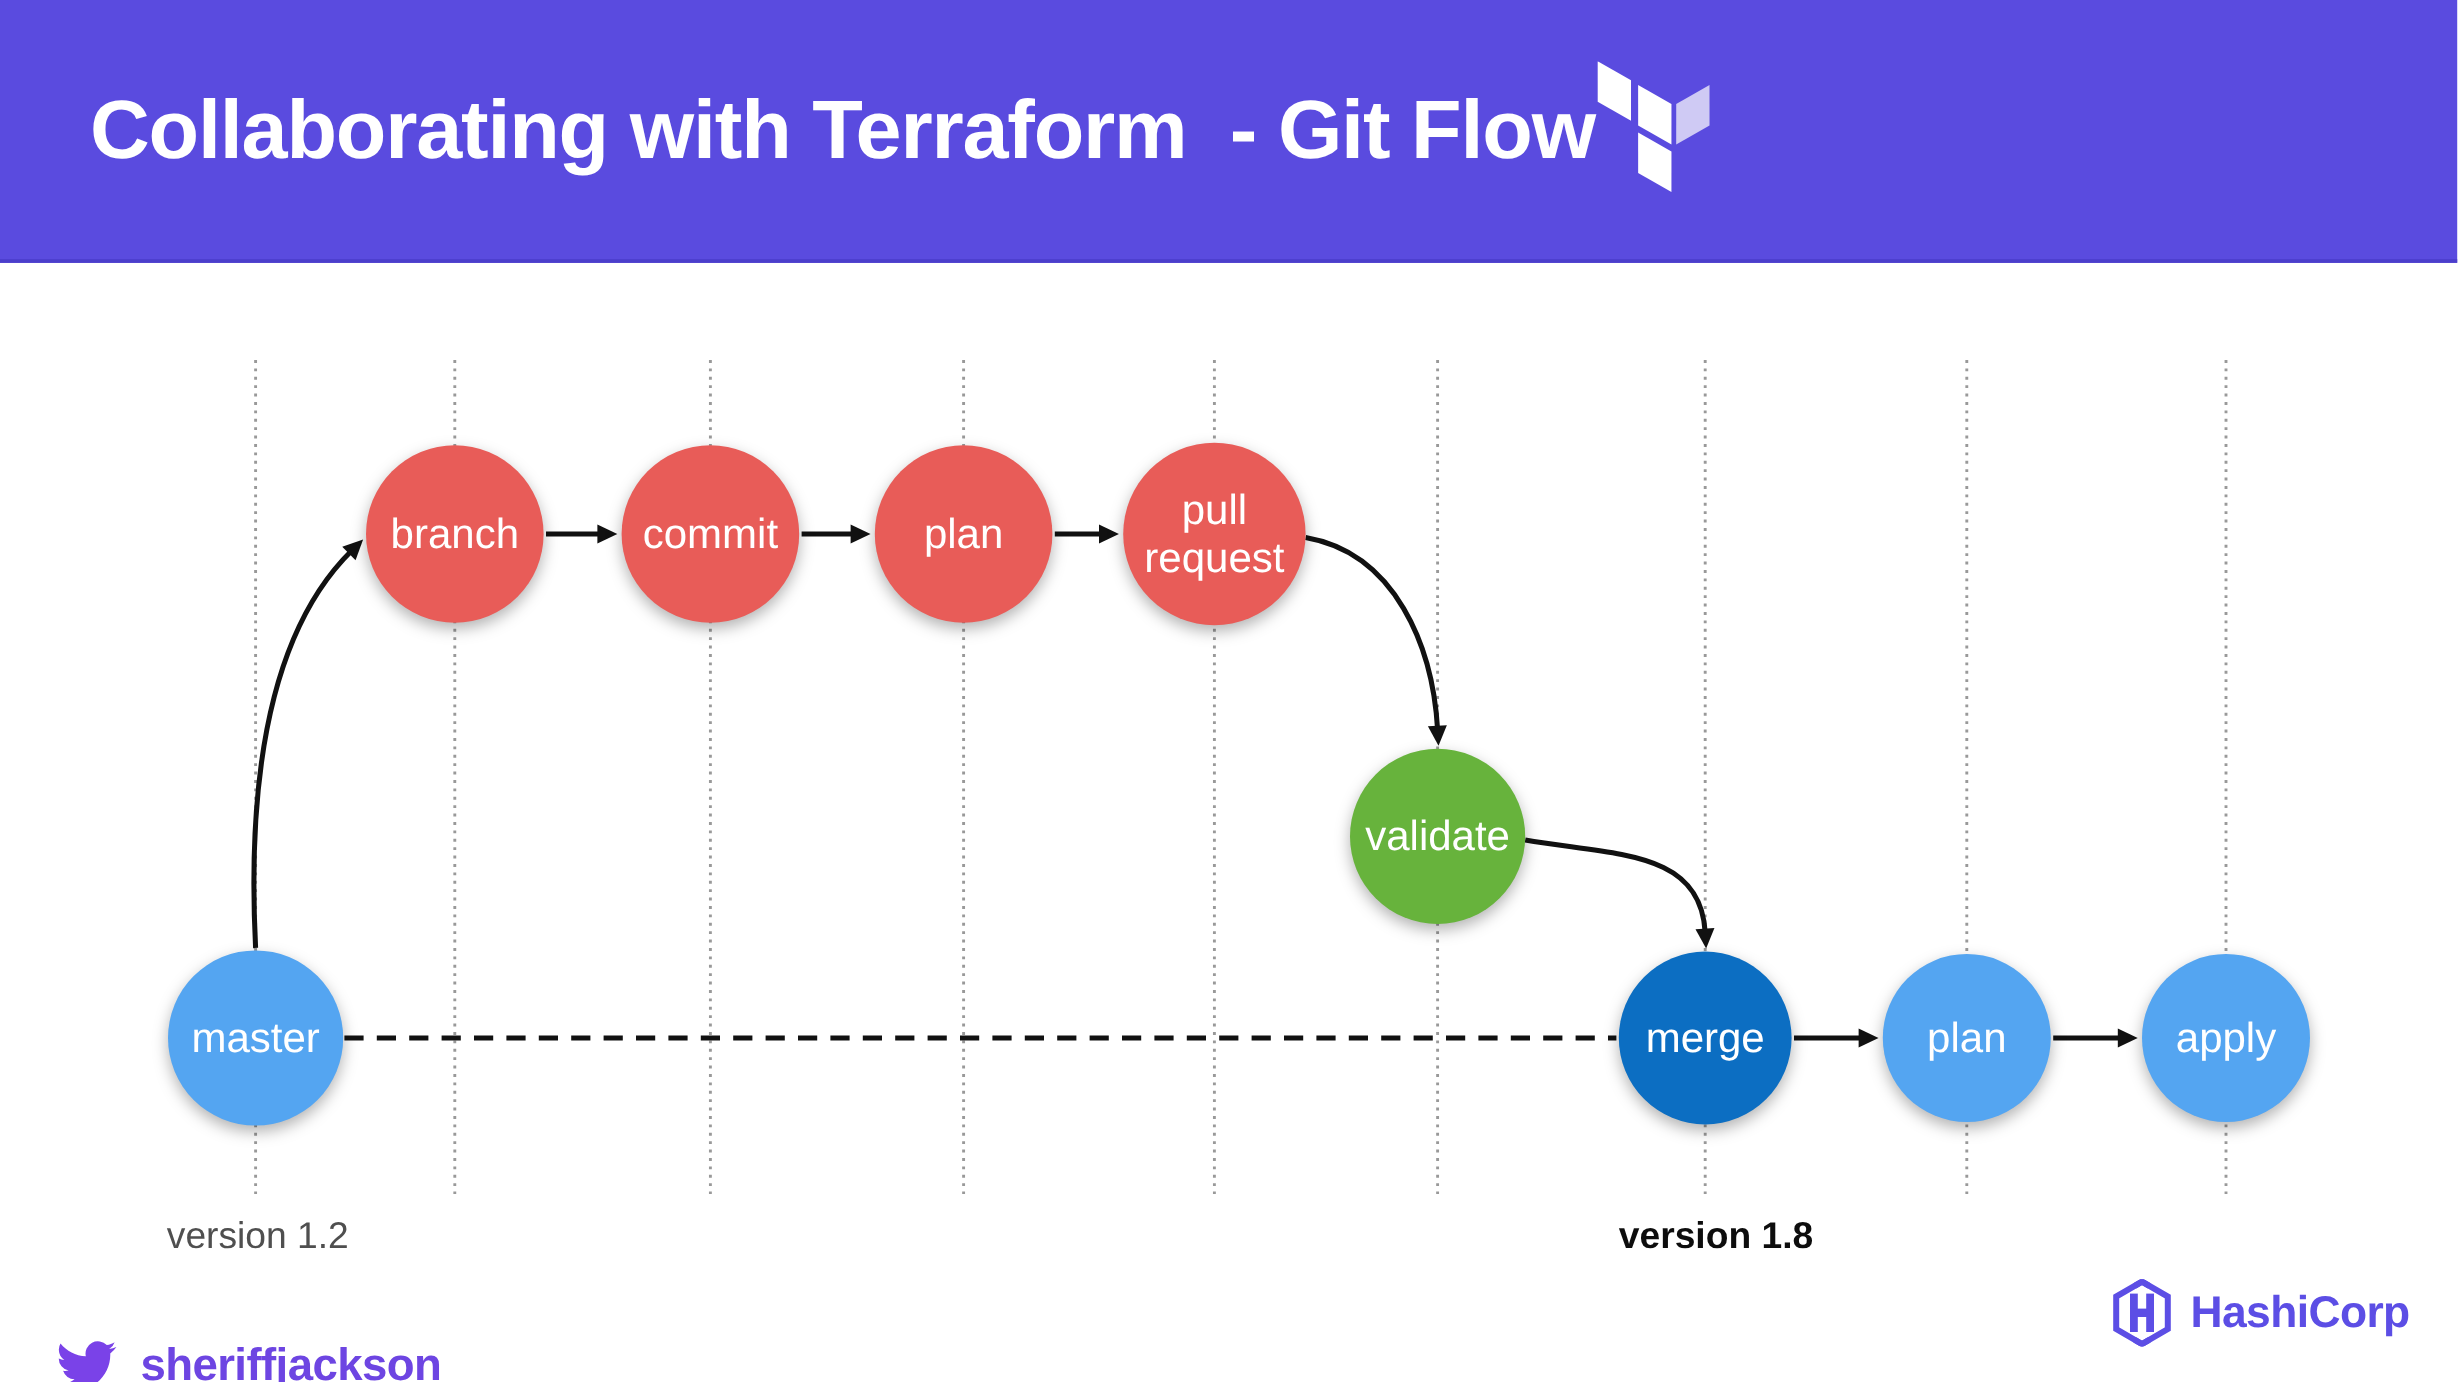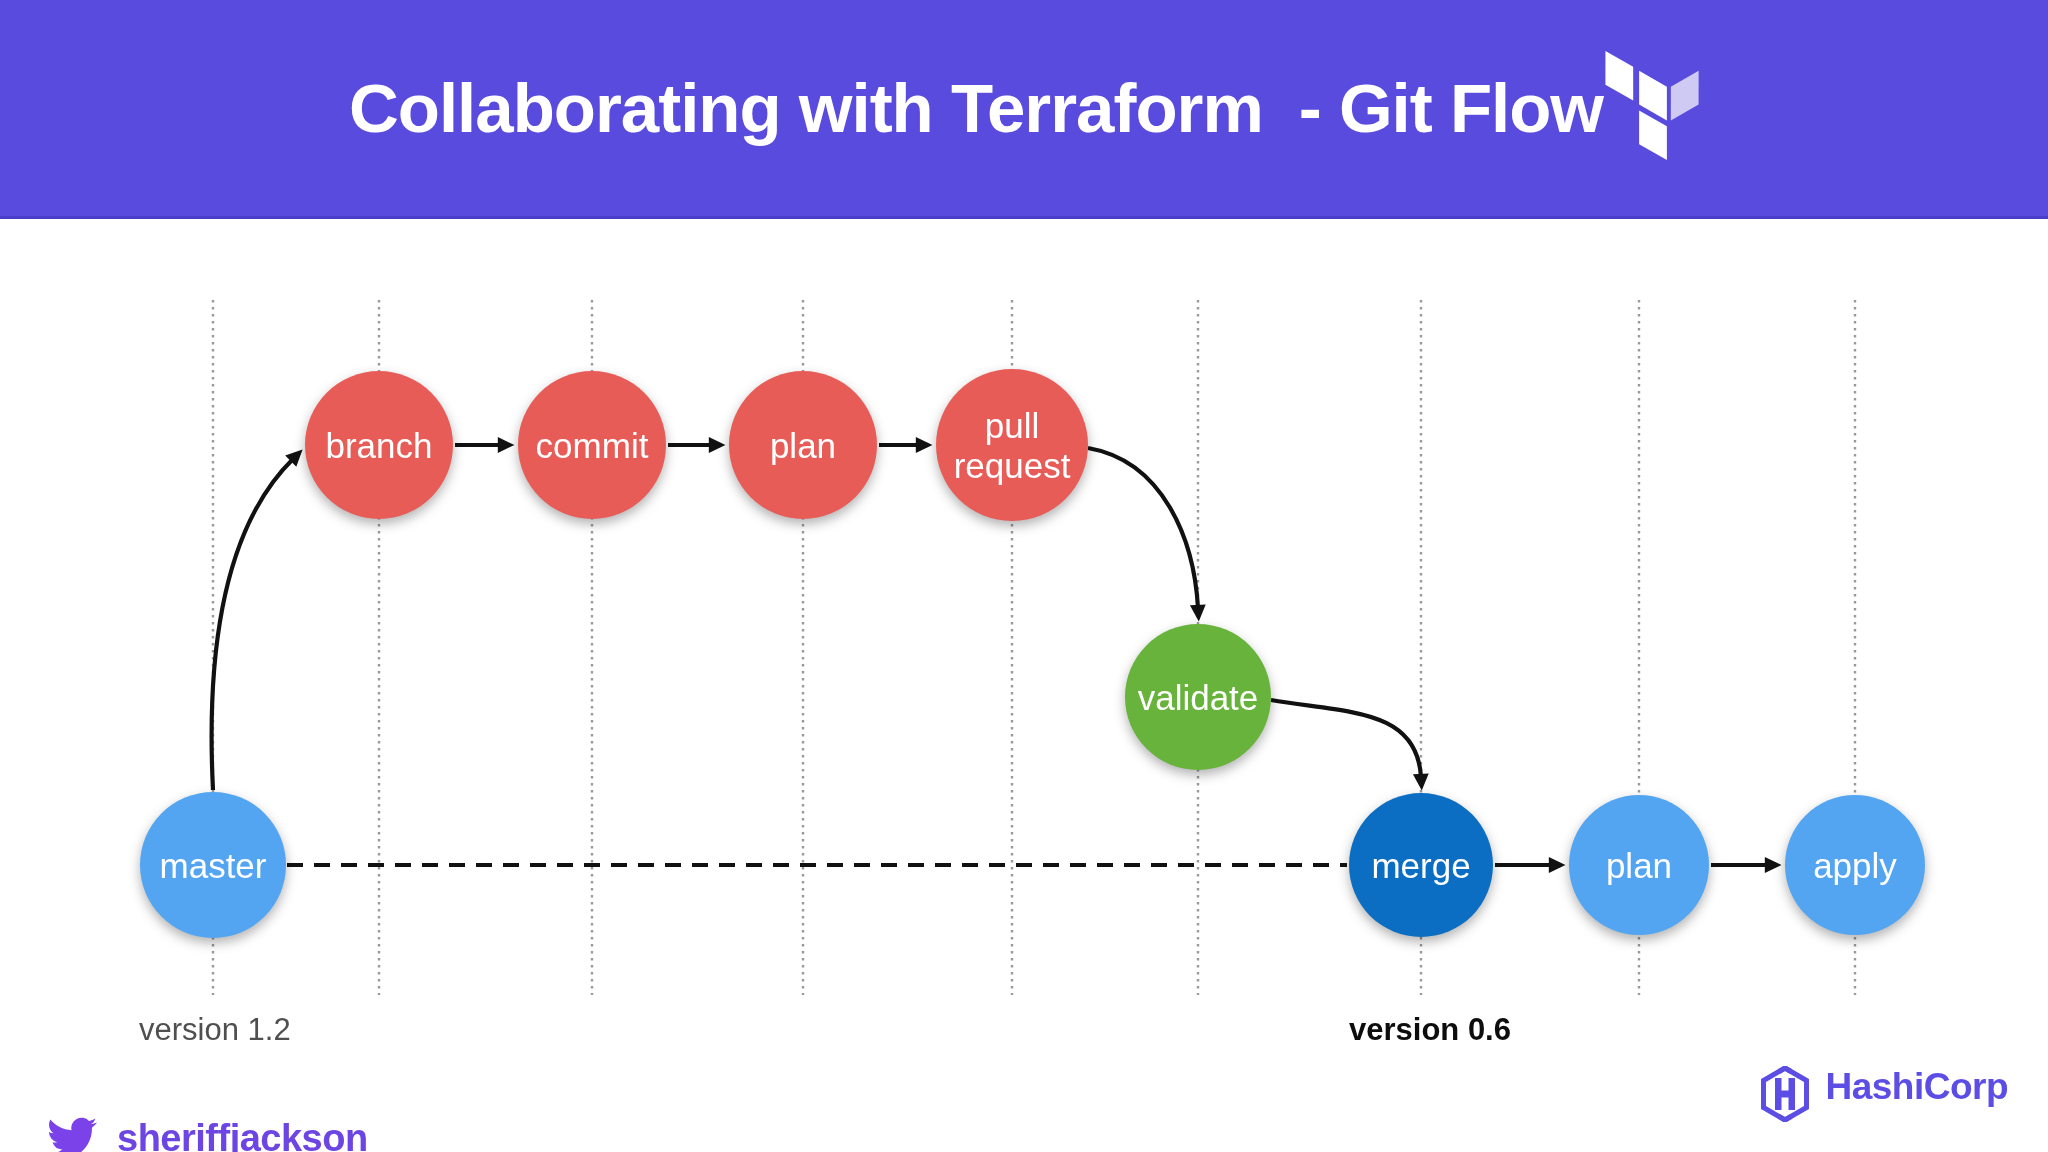--- a/index.html
+++ b/index.html
@@ -15,21 +15,21 @@
   
   .header-bar {
     position: absolute;
     left: 0; top: 0;
     width: 2048px;
     height: 219px;
     background: #5a4bdf;
     border-bottom: 3px solid #4b3ecb;
     display: flex;
     align-items: center;
-    justify-content: center;
+    justify-content: flex-start;
     padding: 0 71px 0 75px;
     box-sizing: border-box;
   }
   .slide-title {
     margin: 0;
     color: #ffffff;
     font-size: 69px;
     letter-spacing: -1px;
     white-space: nowrap;
     display: flex;
@@ -71,20 +71,21 @@
     gap: 16px;
     margin-top: 47px;
   }
   .twitter-icon { width: 58px; height: 50px; }
   .handle-text { font-size: 38px; font-weight: 700; color: #6d45e2; letter-spacing: -0.5px; }
 
   .footer-right {
     position: absolute;
     right: 40px; top: 1066px;
     display: flex;
+    align-items: center;
     gap: 14px;
   }
   .hc-mark { width: 52px; height: 56px; }
   .brand-text { font-size: 37px; font-weight: 700; color: #5c4ee5; letter-spacing: -0.5px; }
 </style>
 </head>
 <body>
 
 <div class="slide">
 
@@ -163,21 +164,21 @@
           <text text-anchor="middle" class="node-label"><tspan x="1639" y="865" dominant-baseline="central">plan</tspan></text>
         </g>
         <g>
           <circle cx="1855" cy="865" r="70" fill="#54a5f1"></circle>
           <text text-anchor="middle" class="node-label"><tspan x="1855" y="865" dominant-baseline="central">apply</tspan></text>
         </g>
       </g>
     </svg>
 
   <div class="version-label muted" style="left:139px; top:1012px;">version 1.2</div>
-  <div class="version-label strong" style="left:1349px; top:1012px;">version 0.6</div>
+  <div class="version-label strong" style="left:1349px; top:1012px;">version 1.8</div>
 
   <div class="footer-left">
     <svg class="twitter-icon" viewBox="0 0 24 24" aria-hidden="true">
       <path fill="#7a42e8" d="M23.953 4.57a10 10 0 01-2.825.775 4.958 4.958 0 002.163-2.723c-.951.555-2.005.959-3.127 1.184a4.92 4.92 0 00-8.384 4.482C7.69 8.095 4.067 6.13 1.64 3.162a4.822 4.822 0 00-.666 2.475c0 1.71.87 3.213 2.188 4.096a4.904 4.904 0 01-2.228-.616v.06a4.923 4.923 0 003.946 4.827 4.996 4.996 0 01-2.212.085 4.936 4.936 0 004.604 3.417 9.867 9.867 0 01-6.102 2.105c-.39 0-.779-.023-1.17-.067a13.995 13.995 0 007.557 2.209c9.053 0 13.998-7.496 13.998-13.985 0-.21 0-.42-.015-.63A9.935 9.935 0 0024 4.59z"></path>
     </svg>
     <span class="handle-text">sheriffjackson</span>
   </div>
 
   <div class="footer-right">
     <svg class="hc-mark" viewBox="0 0 50 56" aria-hidden="true">

